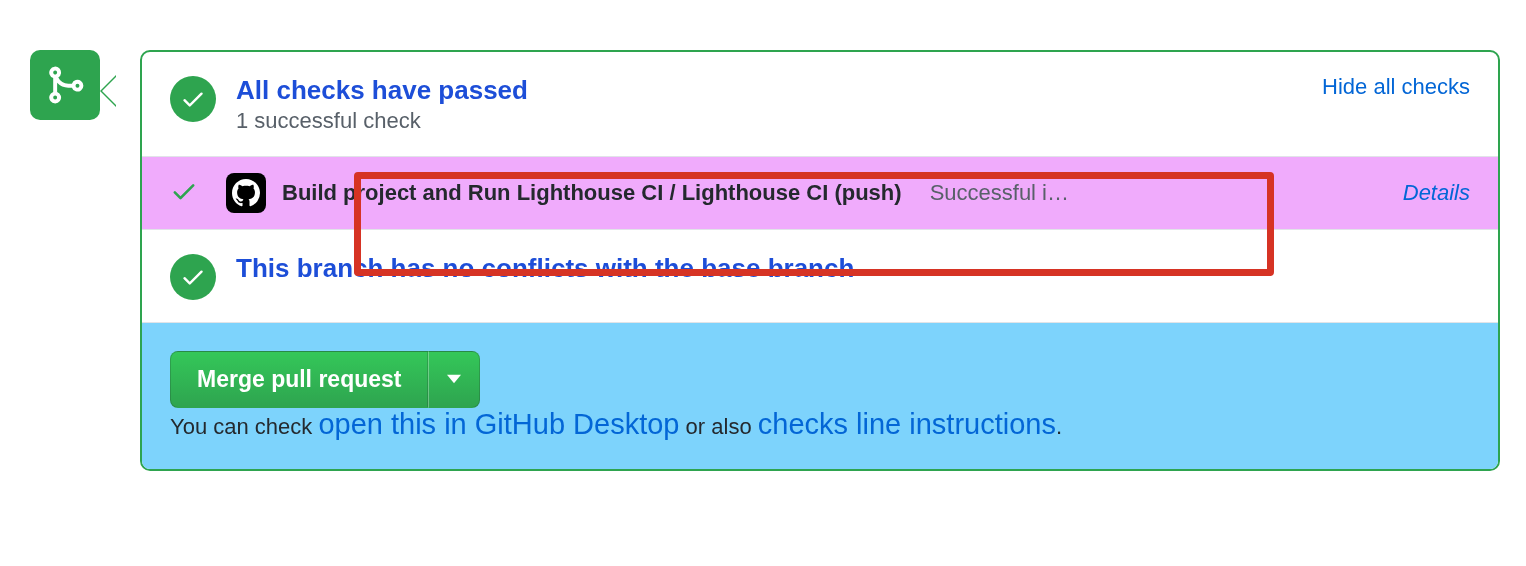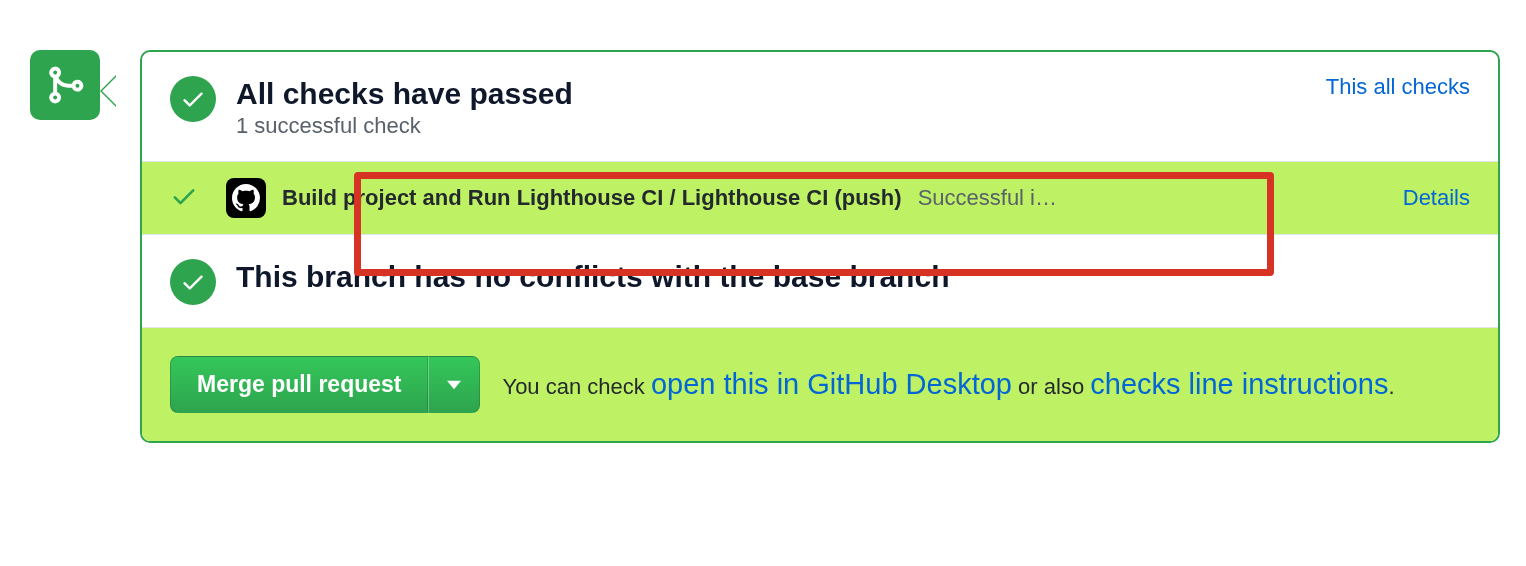--- a/index.html
+++ b/index.html
@@ -73,37 +73,37 @@
     background: #2ea44f;
     display: flex;
     align-items: center;
     justify-content: center;
     flex-shrink: 0;
     margin-right: 20px;
     margin-top: 2px;
   }
   .section-titles { flex: 1; }
   .section-title {
-    font-size: 30px;
+    font-size: 26px;
     font-weight: 600;
-    color: #0f172a;
+    color: #1d4ed8;
     line-height: 1.3;
   }
   .section-sub {
     font-size: 22px;
     color: #586069;
   }
   .link {
     color: #0366d6;
     font-size: 22px;
     cursor: pointer;
     white-space: nowrap;
   }
   .check-row {
-    background: #bef264;
+    background: #f0abfc;
     border-bottom: 1px solid #e1e4e8;
     display: flex;
     align-items: center;
     padding: 16px 28px;
     position: relative;
   }
   .small-check {
     color: #2ea44f;
     margin-right: 28px;
     flex-shrink: 0;
@@ -123,45 +123,45 @@
     font-size: 22px;
     font-weight: 600;
     color: #24292e;
     white-space: nowrap;
     overflow: hidden;
     text-overflow: ellipsis;
   }
   .check-status {
     font-size: 22px;
     color: #586069;
-    margin-left: 16px;
+    margin-left: 28px;
     white-space: nowrap;
     overflow: hidden;
     text-overflow: ellipsis;
     flex-shrink: 1;
   }
   .check-text {
     display: flex;
     align-items: baseline;
     flex: 1;
     min-width: 0;
     overflow: hidden;
   }
   .highlight-box {
     position: absolute;
     border: 7px solid #d63324;
     border-radius: 4px;
     pointer-events: none;
     z-index: 10;
   }
   .footer {
-    background: #bef264;
+    background: #7dd3fc;
     padding: 28px;
     display: flex;
-    align-items: center;
+    flex-direction: column;
   }
   .merge-btn-group {
     display: flex;
     margin-right: 22px;
   }
   .merge-btn {
     background: linear-gradient(#34c759, #2ea44f);
     color: #fff;
     border: 1px solid rgba(27,31,35,0.2);
     border-radius: 8px 0 0 8px;
@@ -202,39 +202,39 @@
     <div class="section">
       <div class="check-circle">
         <svg width="26" height="26" viewBox="0 0 16 16" fill="#fff">
           <path fill-rule="evenodd" d="M13.78 4.22a.75.75 0 0 1 0 1.06l-7.25 7.25a.75.75 0 0 1-1.06 0L2.22 9.28a.75.75 0 0 1 1.06-1.06L6 10.94l6.72-6.72a.75.75 0 0 1 1.06 0z"></path>
         </svg>
       </div>
       <div class="section-titles">
         <div class="section-title">All checks have passed</div>
         <div class="section-sub">1 successful check</div>
       </div>
-      <span class="link">This all checks</span>
+      <span class="link">Hide all checks</span>
     </div>
 
     <div class="check-row">
       <span class="small-check">
         <svg width="28" height="28" viewBox="0 0 16 16" fill="#2ea44f">
           <path fill-rule="evenodd" d="M13.78 4.22a.75.75 0 0 1 0 1.06l-7.25 7.25a.75.75 0 0 1-1.06 0L2.22 9.28a.75.75 0 0 1 1.06-1.06L6 10.94l6.72-6.72a.75.75 0 0 1 1.06 0z"></path>
         </svg>
       </span>
       <span class="gh-avatar">
         <svg width="28" height="28" viewBox="0 0 16 16" fill="#fff">
           <path d="M8 0C3.58 0 0 3.58 0 8c0 3.54 2.29 6.53 5.47 7.59.4.07.55-.17.55-.38 0-.19-.01-.82-.01-1.49-2.01.37-2.53-.49-2.69-.94-.09-.23-.48-.94-.82-1.13-.28-.15-.68-.52-.01-.53.63-.01 1.08.58 1.23.82.72 1.21 1.87.87 2.33.66.07-.52.28-.87.51-1.07-1.78-.2-3.64-.89-3.64-3.95 0-.87.31-1.59.82-2.15-.08-.2-.36-1.02.08-2.12 0 0 .67-.21 2.2.82.64-.18 1.32-.27 2-.27.68 0 1.36.09 2 .27 1.53-1.04 2.2-.82 2.2-.82.44 1.1.16 1.92.08 2.12.51.56.82 1.27.82 2.15 0 3.07-1.87 3.75-3.65 3.95.29.25.54.73.54 1.48 0 1.07-.01 1.93-.01 2.2 0 .21.15.46.55.38A8.013 8.013 0 0 0 16 8c0-4.42-3.58-8-8-8z"></path>
         </svg>
       </span>
       <div class="check-text">
         <span class="check-name">Build project and Run Lighthouse CI / Lighthouse CI (push)</span>
         <span class="check-status">Successful i…</span>
       </div>
-      <span class="link" style="margin-left:20px;">Details</span>
+      <span class="link" style="margin-left:20px;font-style:italic;">Details</span>
     </div>
 
     <div class="section">
       <div class="check-circle">
         <svg width="26" height="26" viewBox="0 0 16 16" fill="#fff">
           <path fill-rule="evenodd" d="M13.78 4.22a.75.75 0 0 1 0 1.06l-7.25 7.25a.75.75 0 0 1-1.06 0L2.22 9.28a.75.75 0 0 1 1.06-1.06L6 10.94l6.72-6.72a.75.75 0 0 1 1.06 0z"></path>
         </svg>
       </div>
       <div class="section-titles">
         <div class="section-title">This branch has no conflicts with the base branch</div>

